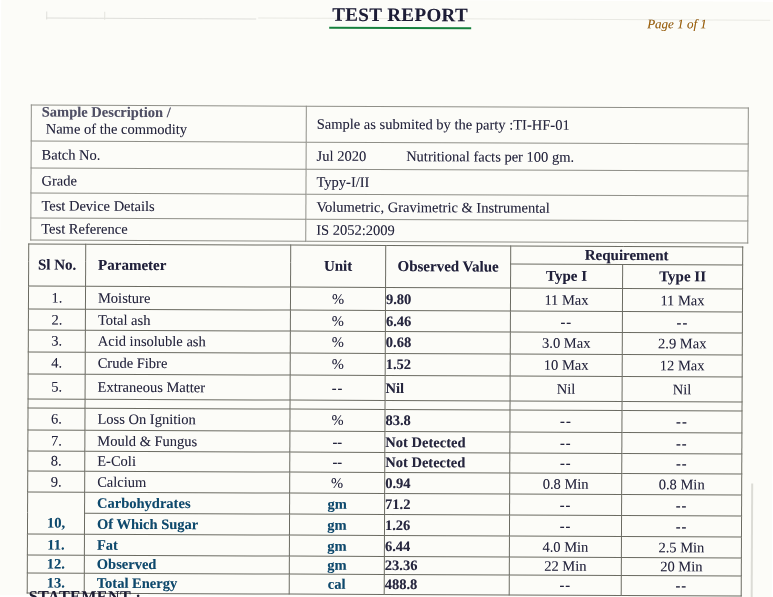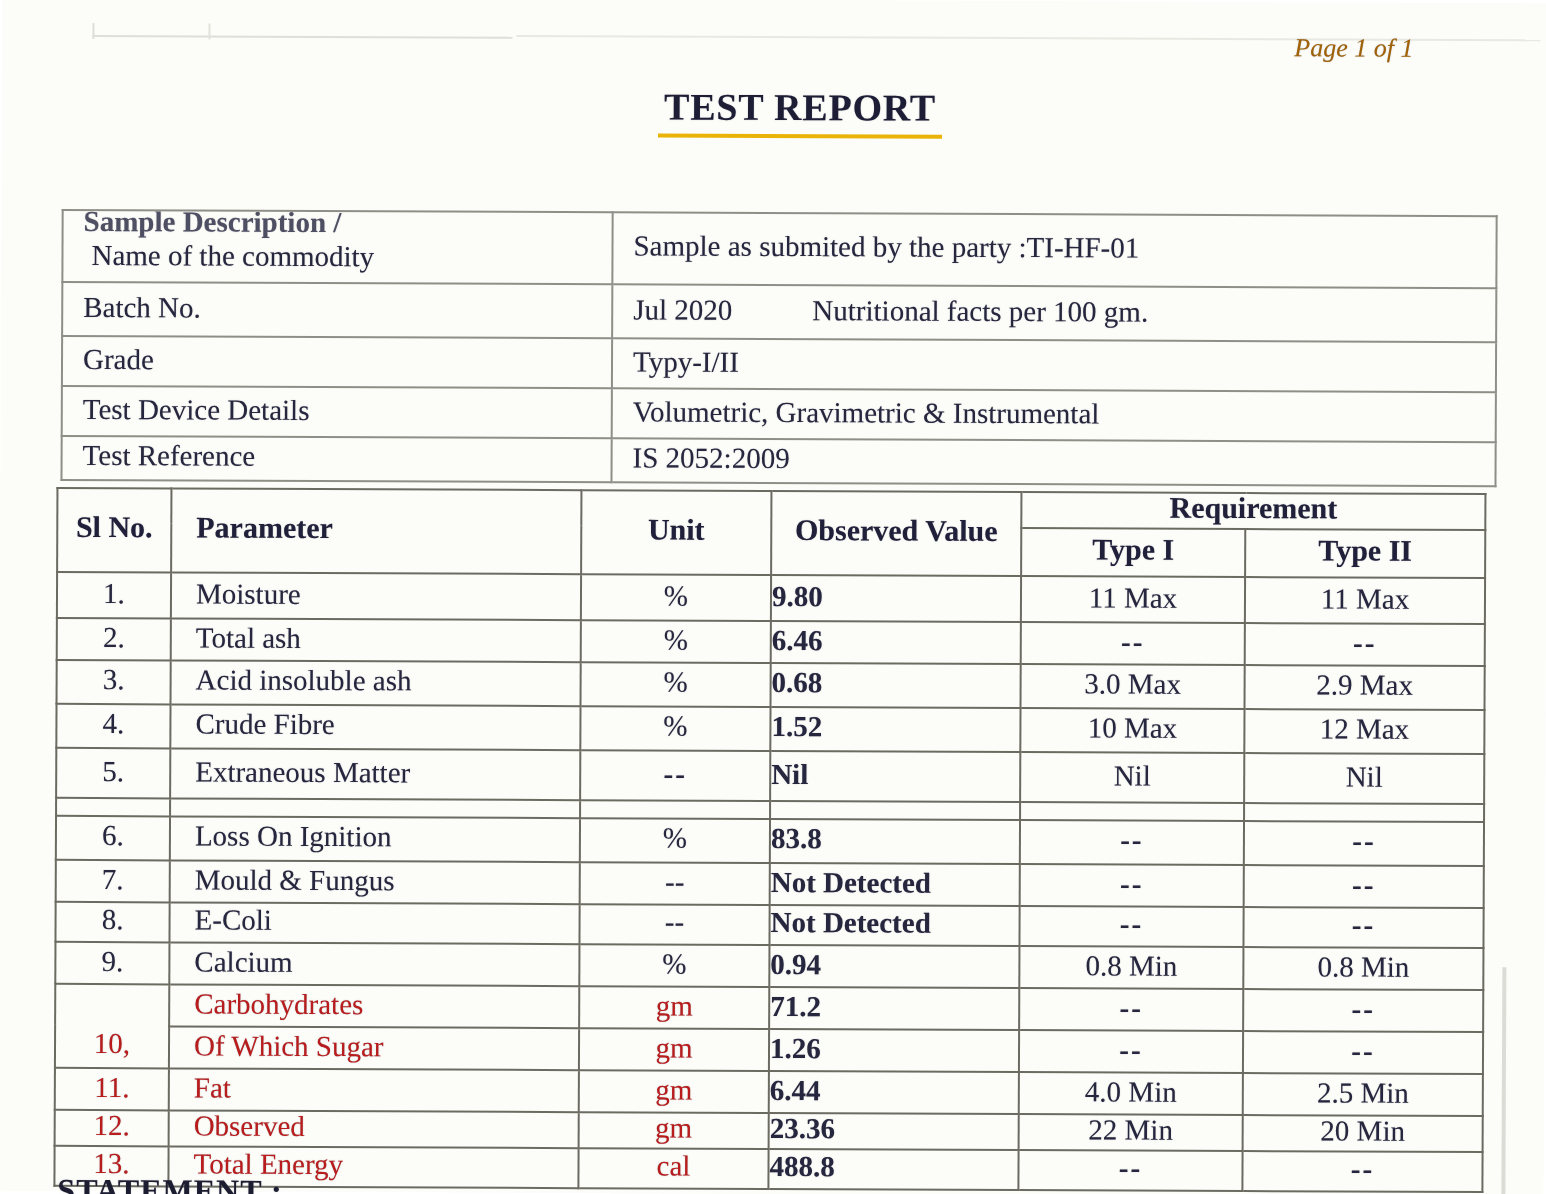--- a/index.html
+++ b/index.html
@@ -16,23 +16,22 @@
     transform: rotate(0.25deg);
     transform-origin: 386px 298px;
   }
   .txt { text-shadow: 0 0 0.6px rgba(40,40,70,.35); }
 
   
   .title {
     position: absolute; left: 328px; top: 4px;
     font-size: 19px; font-weight: bold; letter-spacing: .4px;
     color: #1d1d36;
-    border-bottom: 2px solid #eab308;
+    border-bottom: 2px solid #15803d;
     padding: 0 3px 1px 3px;
-    margin-top: 40px;
   }
   .pagenum {
     position: absolute; left: 646px; top: 15px;
     font-style: italic; font-size: 13px; color: #a16207;
   }
   
   .art { position: absolute; background: #dededa; }
   .art.h1 { left: 45px;  top: 19px; width: 210px; height: 1px; }
   .art.h2 { left: 257px; top: 18px; width: 512px; height: 1px; background:#e9e9e3; }
   .art.v1 { left: 45px;  top: 13px; width: 1px; height: 8px; }
@@ -68,21 +67,21 @@
     vertical-align: middle;
     color: #26263e;
     line-height: 1.12;
   }
   .results th { font-weight: bold; font-size: 15px; color: #20203a; }
   .c-sl   { text-align: center; }
   .c-param{ text-align: left; padding-left: 12px !important; margin-top: 33px; }
   .c-unit { text-align: center; }
   .c-obs  { text-align: left; font-weight: bold; color: #1d1d32; }
   .c-t1, .c-t2 { text-align: center; }
-  tr.hl .c-sl, tr.hl .c-param, tr.hl .c-unit { font-weight: normal; color: #b91c1c; }
+  tr.hl .c-sl, tr.hl .c-param, tr.hl .c-unit { font-weight: bold; color: #0c4a6e; }
   td.d { font-weight: bold; letter-spacing: 1px; }
   .vb { vertical-align: bottom !important; padding-bottom: 3px !important; font-weight: bold; color:#1d1d32; }
   .spacer td { border-top: 1px solid #6b6b62; border-bottom: 1px solid #6b6b62; }
 
   .statement {
     position: absolute; left: 30px; top: 589px;
     font-weight: bold; font-size: 16px; letter-spacing: .5px;
     color: #1d1d32;
   }
 </style>

